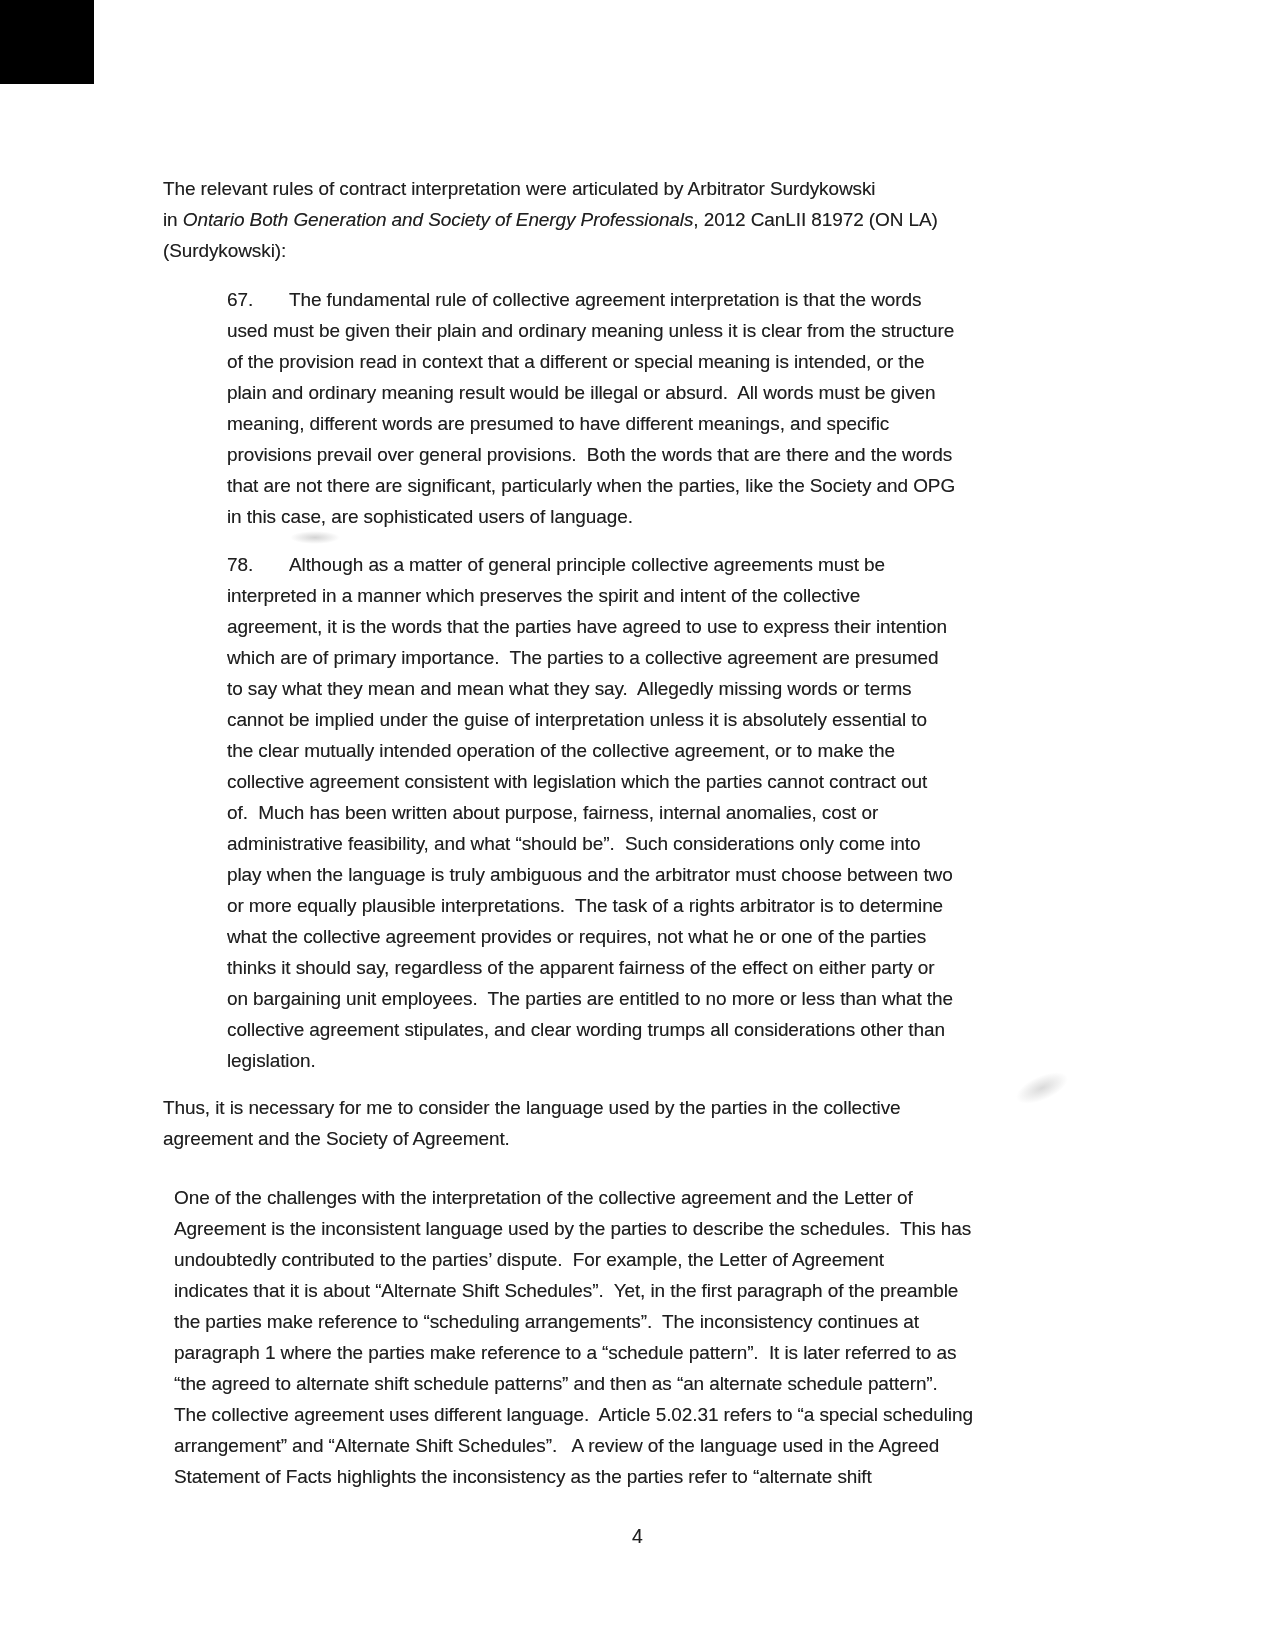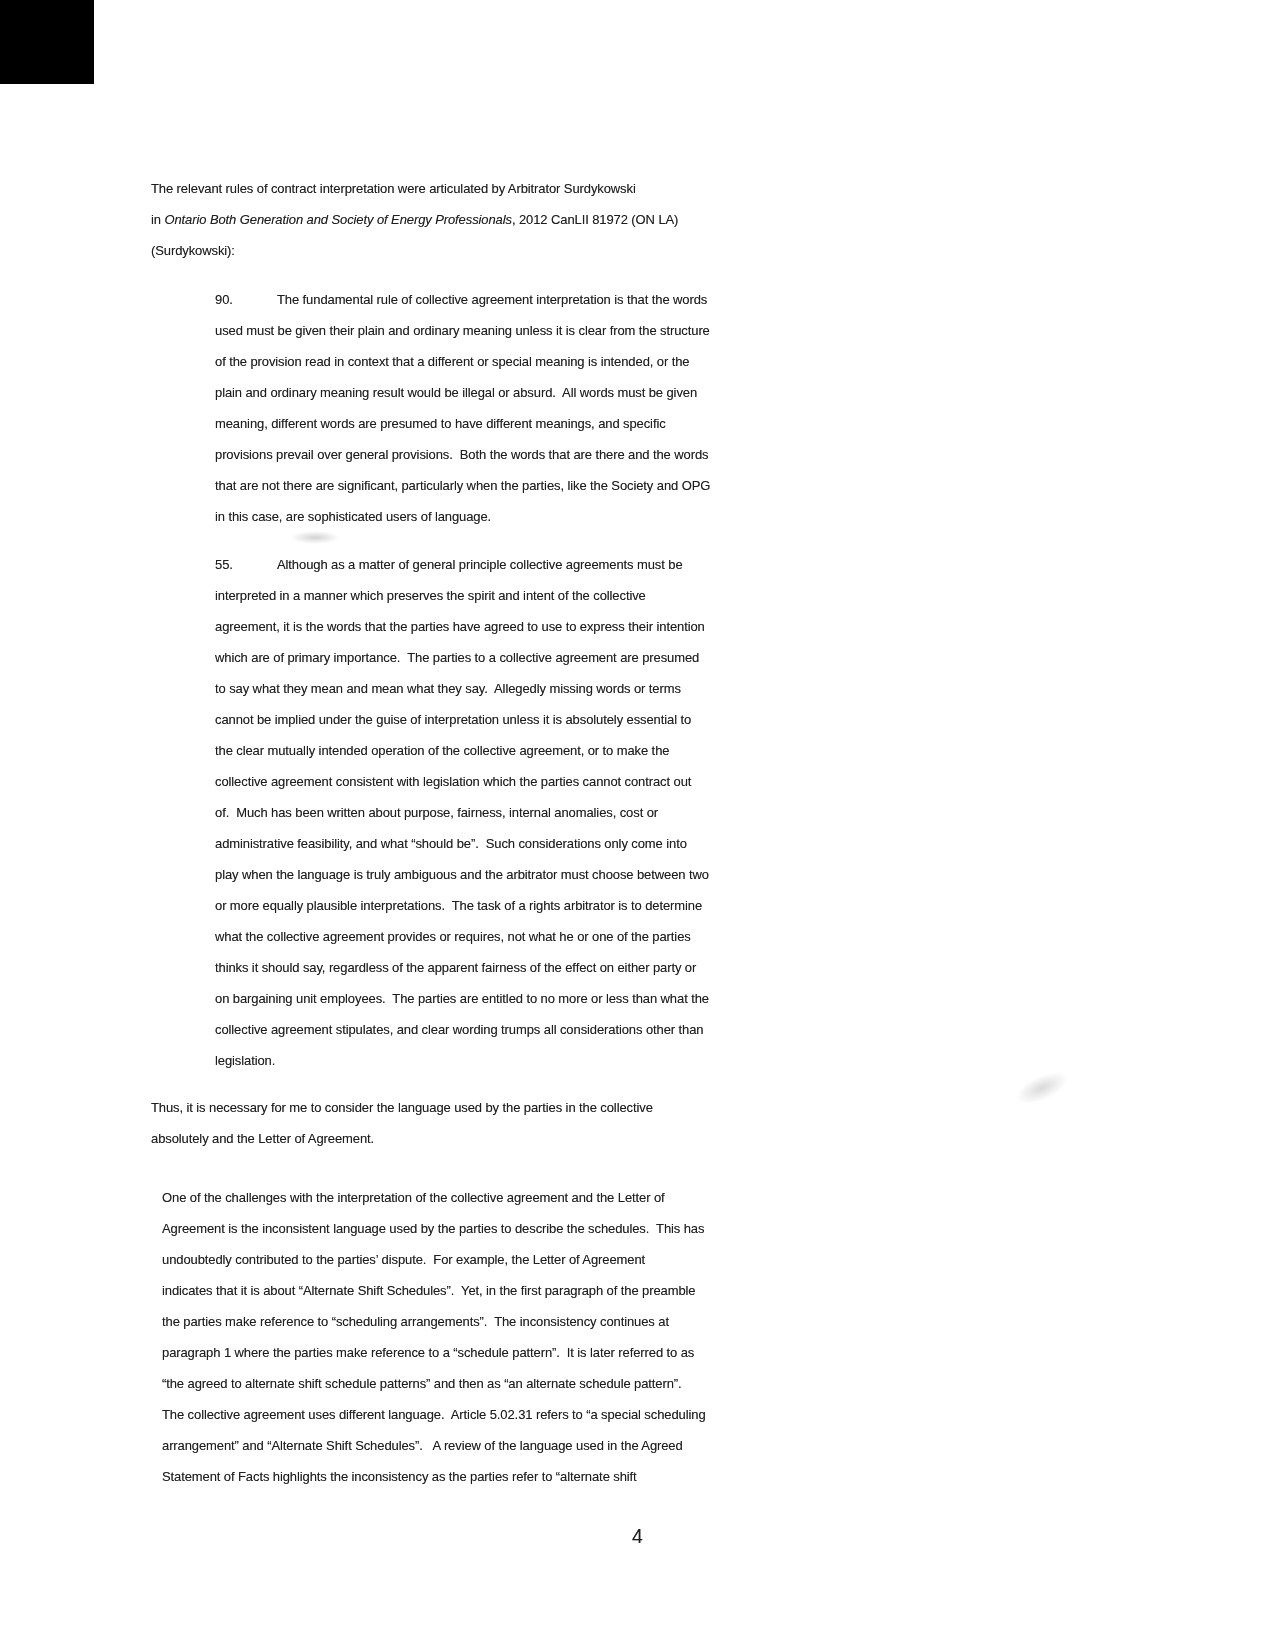--- a/index.html
+++ b/index.html
@@ -20,22 +20,22 @@
     left: 290px; top: 531px; width: 50px; height: 13px;
     background: radial-gradient(ellipse at center, rgba(110,110,110,0.30), rgba(110,110,110,0) 70%);
   }
   .smudge.s2 {
     left: 1014px; top: 1076px; width: 56px; height: 24px;
     transform: rotate(-24deg);
     background: radial-gradient(ellipse at center, rgba(120,120,120,0.28), rgba(120,120,120,0) 70%);
   }
 
   .content {
-    position: absolute; left: 151px; top: 173px; width: 960px;
-    font-size: 13px; line-height: 31px; letter-spacing: -0.1px;
+    position: absolute; left: 163px; top: 173px; width: 960px;
+    font-size: 19px; line-height: 31px; letter-spacing: -0.1px;
     text-shadow: 0 0 0.5px rgba(20,20,20,0.45);
   }
   .para { margin: 0; white-space: pre-wrap; }
   .intro { margin-bottom: 18px; }
   .intro i { font-style: italic; }
 
   .blockquote { margin: 0 0 16px 64px; width: 885px; }
   .bq { margin: 0 0 17px; }
   .bq:last-child { margin-bottom: 0; }
   .num { display: inline-block; width: 62px; white-space: pre; }
@@ -59,51 +59,51 @@
   <div class="smudge s2"></div>
 
   <div class="content">
 
     <p class="para intro"><span>The relevant rules of contract interpretation were articulated by Arbitrator Surdykowski
 in </span><i>Ontario Both Generation and Society of Energy Professionals</i><span>, 2012 CanLII 81972 (ON LA)
 (Surdykowski):</span></p>
 
     <div class="blockquote">
 
-      <p class="para bq"><span class="num">90.</span><span>The fundamental rule of collective agreement interpretation is that the words
+      <p class="para bq"><span class="num">67.</span><span>The fundamental rule of collective agreement interpretation is that the words
 used must be given their plain and ordinary meaning unless it is clear from the structure
 of the provision read in context that a different or special meaning is intended, or the
 plain and ordinary meaning result would be illegal or absurd.  All words must be given
 meaning, different words are presumed to have different meanings, and specific
 provisions prevail over general provisions.  Both the words that are there and the words
 that are not there are significant, particularly when the parties, like the Society and OPG
 in this case, are sophisticated users of language.</span></p>
 
-      <p class="para bq"><span class="num">55.</span><span>Although as a matter of general principle collective agreements must be
+      <p class="para bq"><span class="num">78.</span><span>Although as a matter of general principle collective agreements must be
 interpreted in a manner which preserves the spirit and intent of the collective
 agreement, it is the words that the parties have agreed to use to express their intention
 which are of primary importance.  The parties to a collective agreement are presumed
 to say what they mean and mean what they say.  Allegedly missing words or terms
 cannot be implied under the guise of interpretation unless it is absolutely essential to
 the clear mutually intended operation of the collective agreement, or to make the
 collective agreement consistent with legislation which the parties cannot contract out
 of.  Much has been written about purpose, fairness, internal anomalies, cost or
 administrative feasibility, and what “should be”.  Such considerations only come into
 play when the language is truly ambiguous and the arbitrator must choose between two
 or more equally plausible interpretations.  The task of a rights arbitrator is to determine
 what the collective agreement provides or requires, not what he or one of the parties
 thinks it should say, regardless of the apparent fairness of the effect on either party or
 on bargaining unit employees.  The parties are entitled to no more or less than what the
 collective agreement stipulates, and clear wording trumps all considerations other than
 legislation.</span></p>
 
     </div>
 
     <p class="para thus">Thus, it is necessary for me to consider the language used by the parties in the collective
-absolutely and the Letter of Agreement.</p>
+agreement and the Society of Agreement.</p>
 
     <p class="para challenges">One of the challenges with the interpretation of the collective agreement and the Letter of
 Agreement is the inconsistent language used by the parties to describe the schedules.  This has
 undoubtedly contributed to the parties’ dispute.  For example, the Letter of Agreement
 indicates that it is about “Alternate Shift Schedules”.  Yet, in the first paragraph of the preamble
 the parties make reference to “scheduling arrangements”.  The inconsistency continues at
 paragraph 1 where the parties make reference to a “schedule pattern”.  It is later referred to as
 “the agreed to alternate shift schedule patterns” and then as “an alternate schedule pattern”.
 The collective agreement uses different language.  Article 5.02.31 refers to “a special scheduling
 arrangement” and “Alternate Shift Schedules”.   A review of the language used in the Agreed

